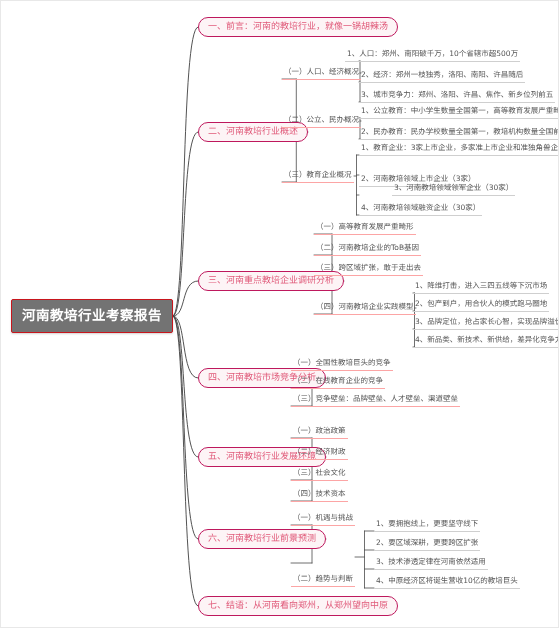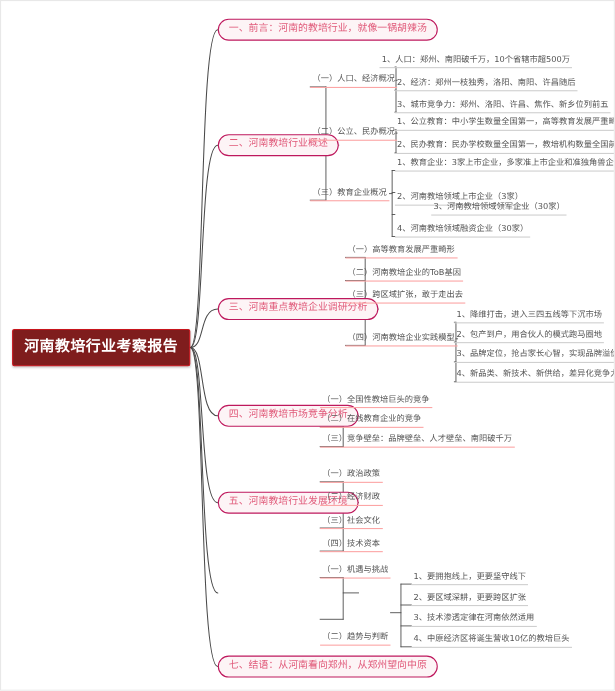--- a/index.html
+++ b/index.html
@@ -30,21 +30,21 @@
   }
   .node {
     position: absolute;
     box-sizing: border-box;
     white-space: nowrap;
     line-height: 1.1;
   }
 
   
   .root {
-    background: #7f1d1d;
+    background: #737373;
     color: #ffffff;
     font-size: 13.5px;
     font-weight: bold;
     letter-spacing: 0.5px;
     padding: 8px 10px 9px 10px;
     border-radius: 2px;
     border: 1px solid #c8151c;
     box-shadow: 0 1px 2px rgba(0,0,0,0.18);
     text-align: center;
   }
@@ -149,20 +149,21 @@
   <div class="node lvl1" style="left:197px; top:16px;">一、前言：河南的教培行业，就像一锅胡辣汤</div>
 
   <div class="node lvl1" style="left:197px; top:121px;">二、河南教培行业概述</div>
 
   <div class="node lvl1" style="left:197px; top:270px;">三、河南重点教培企业调研分析</div>
 
   <div class="node lvl1" style="left:197px; top:367px;">四、河南教培市场竞争分析</div>
 
   <div class="node lvl1" style="left:197px; top:446px;">五、河南教培行业发展环境</div>
 
+  <div class="node lvl1" style="left:197px; top:528px;">六、河南教培行业前景预测</div>
 
   <div class="node lvl1" style="left:197px; top:595px;">七、结语：从河南看向郑州，从郑州望向中原</div>
 
   <div class="node lvl2" style="left:281px; top:65px;">（一）人口、经济概况</div>
   <div class="node lvl2" style="left:281px; top:113px;">（二）公立、民办概况</div>
   <div class="node lvl2" style="left:281px; top:168px;">（三）教育企业概况</div>
 
   <div class="node lvl3" style="left:344px; top:47px;">1、人口：郑州、南阳破千万，10个省辖市超500万</div>
   <div class="node lvl3" style="left:358px; top:68px;">2、经济：郑州一枝独秀，洛阳、南阳、许昌随后</div>
   <div class="node lvl3" style="left:358px; top:88px;">3、城市竞争力：郑州、洛阳、许昌、焦作、新乡位列前五</div>
@@ -180,21 +181,21 @@
   <div class="node lvl2" style="left:313px; top:261px;">（三）跨区域扩张，敢于走出去</div>
   <div class="node lvl2" style="left:313px; top:300px;">（四）河南教培企业实践模型</div>
 
   <div class="node lvl3" style="left:412px; top:279px;">1、降维打击，进入三四五线等下沉市场</div>
   <div class="node lvl3" style="left:412px; top:297px;">2、包产到户，用合伙人的模式跑马圈地</div>
   <div class="node lvl3" style="left:412px; top:315px;">3、品牌定位，抢占家长心智，实现品牌溢价</div>
   <div class="node lvl3" style="left:412px; top:333px;">4、新品类、新技术、新供给，差异化竞争力</div>
 
   <div class="node lvl2" style="left:290px; top:356px;">（一）全国性教培巨头的竞争</div>
   <div class="node lvl2" style="left:290px; top:374px;">（二）在线教育企业的竞争</div>
-  <div class="node lvl2" style="left:290px; top:392px;">（三）竞争壁垒：品牌壁垒、人才壁垒、南阳破千万</div>
+  <div class="node lvl2" style="left:290px; top:392px;">（三）竞争壁垒：品牌壁垒、人才壁垒、渠道壁垒</div>
 
   <div class="node lvl2" style="left:290px; top:424px;">（一）政治政策</div>
   <div class="node lvl2" style="left:290px; top:445px;">（二）经济财政</div>
   <div class="node lvl2" style="left:290px; top:466px;">（三）社会文化</div>
   <div class="node lvl2" style="left:290px; top:487px;">（四）技术资本</div>
 
   <div class="node lvl2" style="left:290px; top:511px;">（一）机遇与挑战</div>
   <div class="node lvl2" style="left:290px; top:549px;margin-top:23px;">（二）趋势与判断</div>
 
   <div class="node lvl3" style="left:373px; top:517px;">1、要拥抱线上，更要坚守线下</div>

